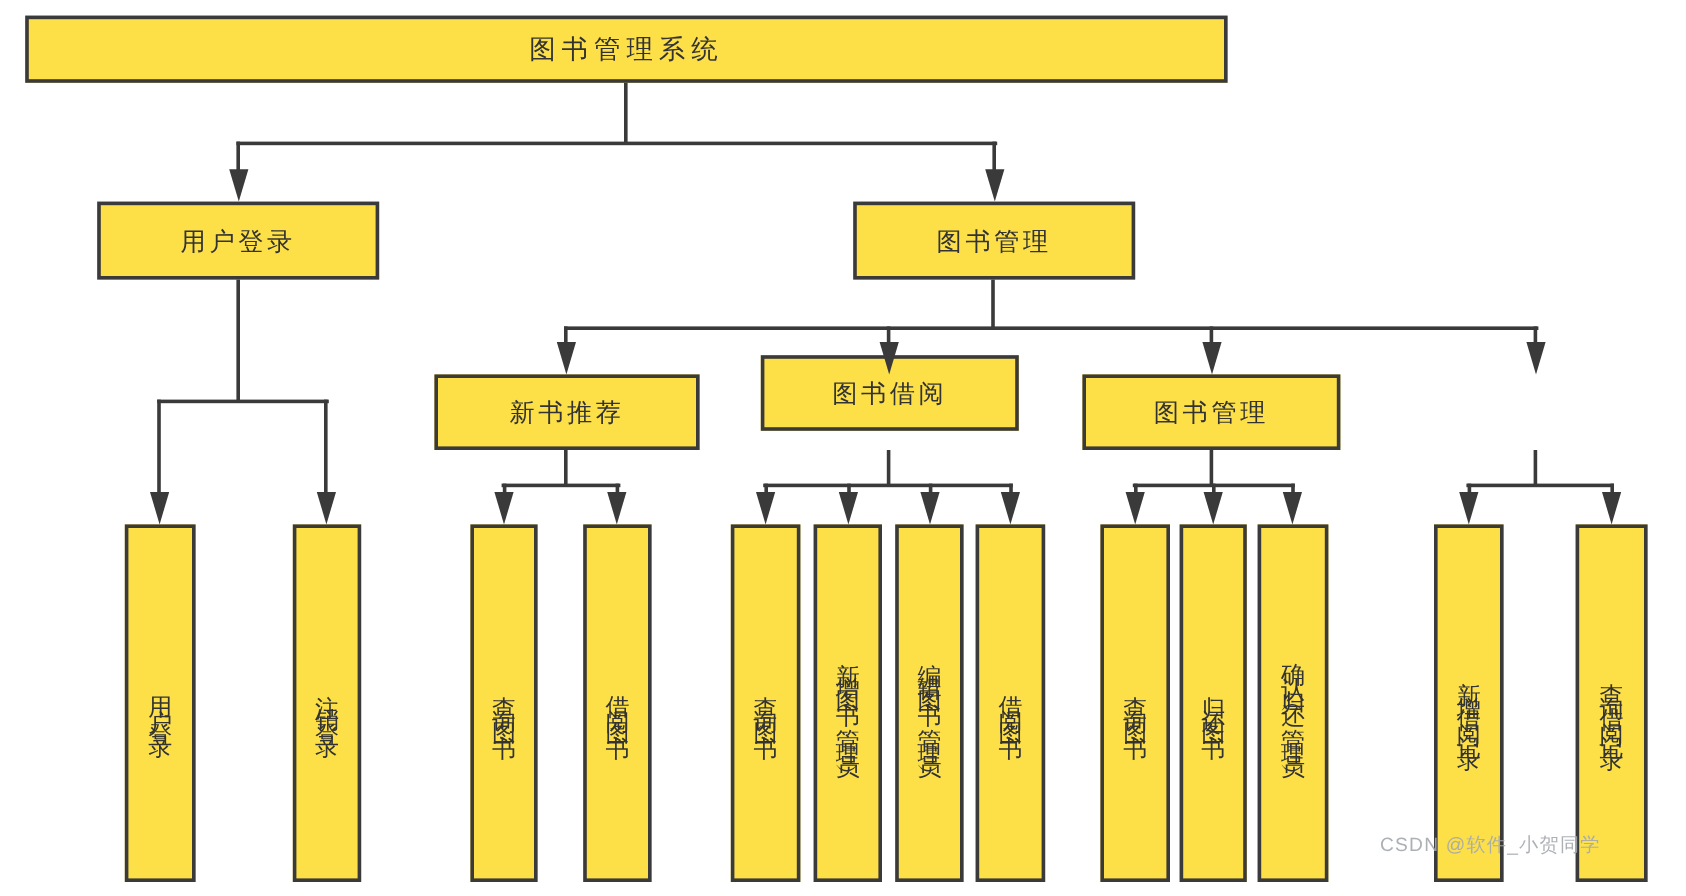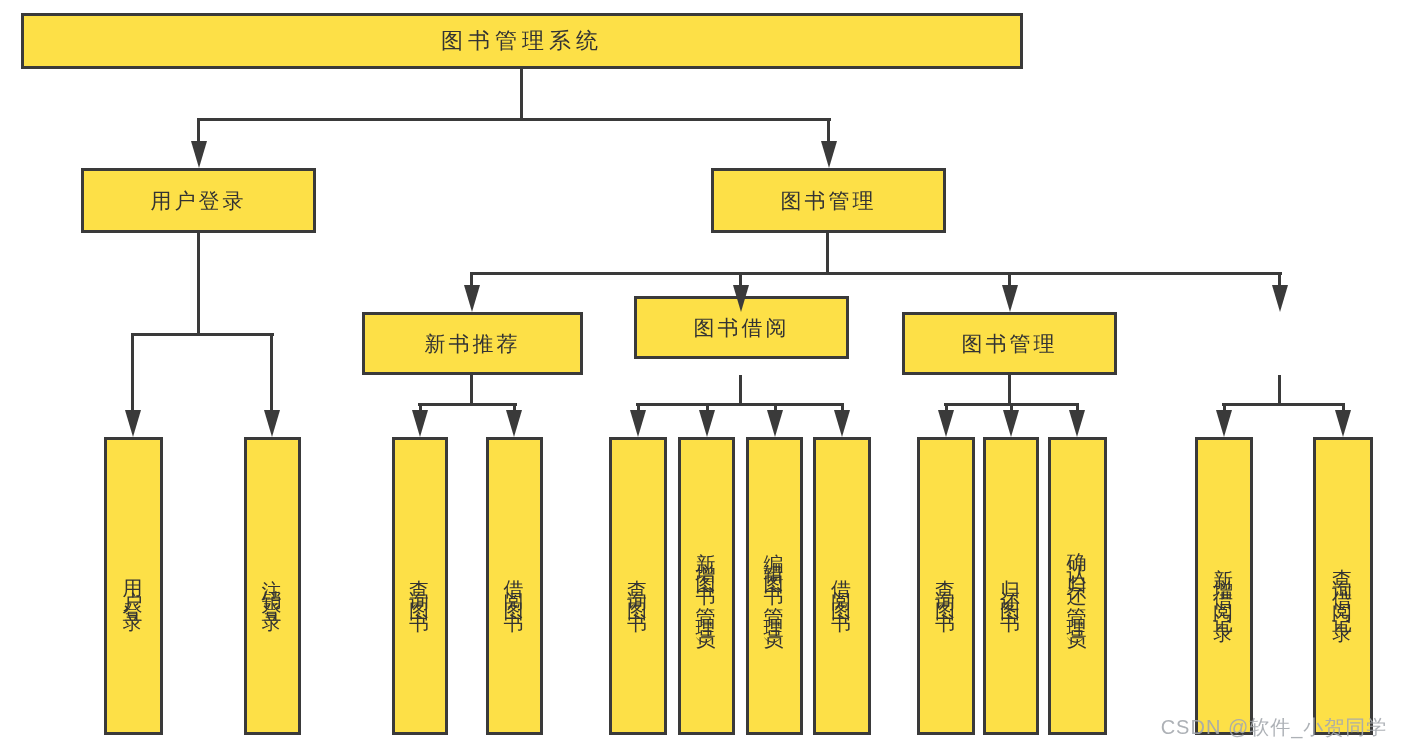--- a/index.html
+++ b/index.html
@@ -53,24 +53,24 @@
     position: absolute;
     width: 0;
     height: 0;
     border-left: 8px solid transparent;
     border-right: 8px solid transparent;
     border-top: 27px solid #3a3a3a;
   }
   .watermark {
     position: absolute;
     left: 1150px;
-    top: 714px;
+    top: 694px;
     width: 248px;
-    text-align: center;
-    font-size: 20px;
+    text-align: left;
+    font-size: 16px;
     color: rgba(164, 168, 174, 0.9);
     letter-spacing: 1px;
     white-space: nowrap;
     z-index: 5;
   }
 </style>
 </head>
 <body>
 
 <div id="canvas">

